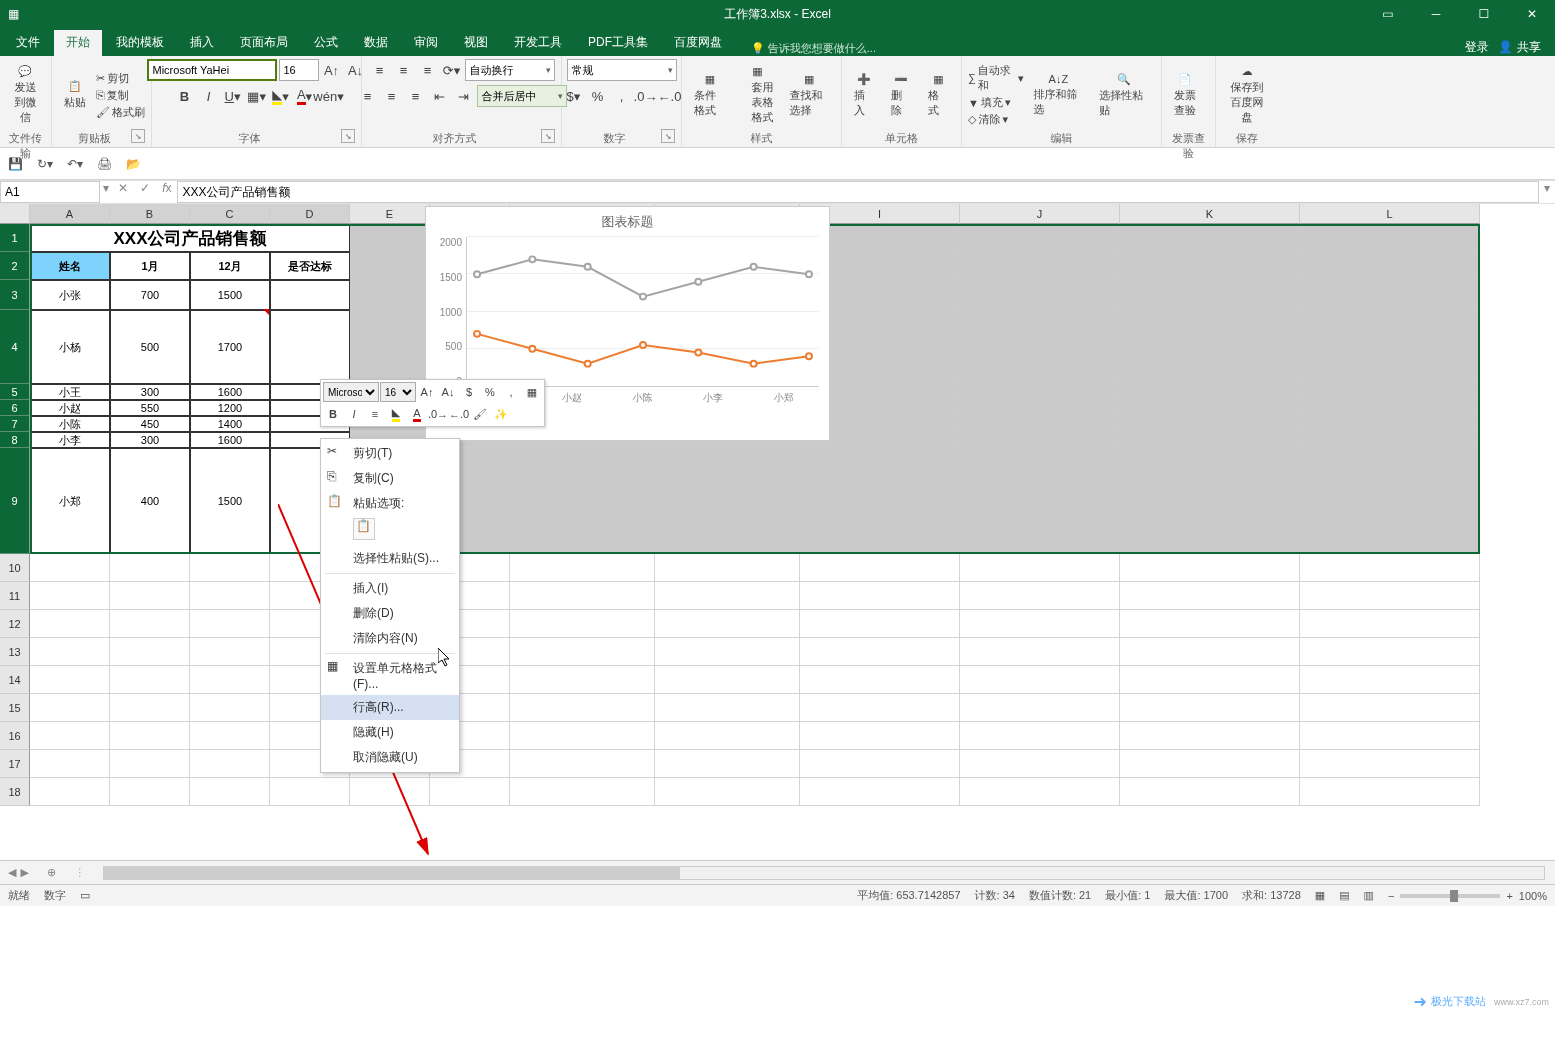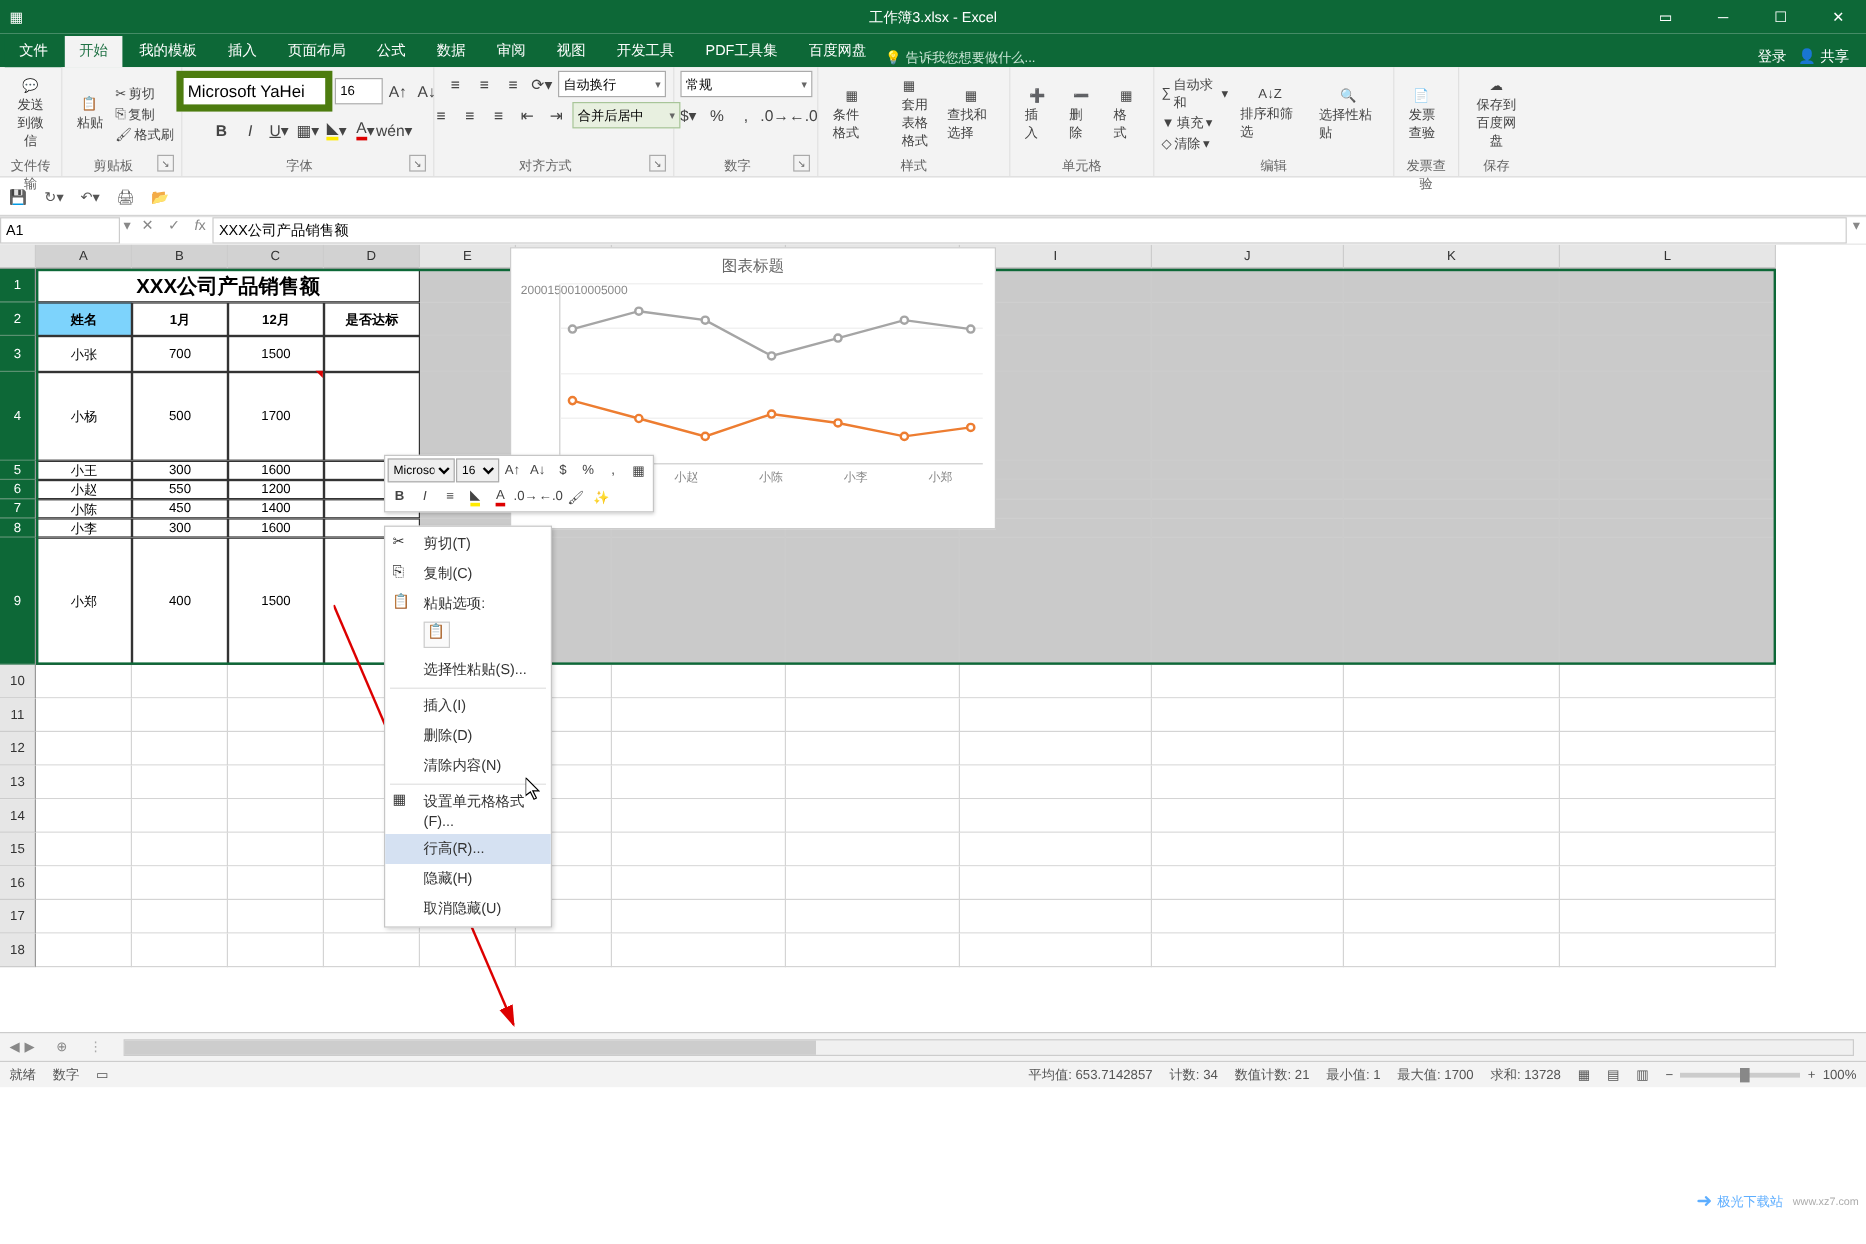--- a/index.html
+++ b/index.html
@@ -6,30 +6,30 @@
 body{background:#fff;width:1555px;height:1037px;overflow:hidden;position:relative;font-size:12px}
 .titlebar{height:28px;background:#0d6837;display:flex;align-items:center;color:#fff;position:relative}
 .titlebar .center{position:absolute;left:50%;transform:translateX(-50%);font-size:12px}
 .titlebar .right{margin-left:auto;display:flex;align-items:center;gap:2px}
 .winbtn{width:46px;height:28px;display:flex;align-items:center;justify-content:center;color:#fff}
 .ribbon-tabs{height:28px;background:#0d6837;display:flex;align-items:flex-end;padding:0 4px;gap:2px;color:#fff}
 .rtab{padding:4px 12px 5px;font-size:12px;cursor:pointer}
 .rtab.active{background:#f3f3f3;color:#217346}
 .rtab.file{background:#0d6837;color:#fff}
 .share{margin-left:auto;display:flex;gap:10px;padding:0 10px;color:#fff}
-.tell{color:#c9e5d5;margin-left:2px;font-size:11px}
+.tell{color:#c9e5d5;margin-left:15px;font-size:11px}
 .ribbon{height:92px;background:#f3f3f3;border-bottom:1px solid #d4d4d4;display:flex}
 .rgroup{border-right:1px solid #e0e0e0;padding:3px 6px 2px;display:flex;flex-direction:column;justify-content:space-between}
 .rgroup .label{text-align:center;font-size:11px;color:#666;height:14px}
 .rgroup .content{flex:1;display:flex;align-items:center;gap:4px}
 .bigbtn{display:flex;flex-direction:column;align-items:center;justify-content:center;padding:2px 6px;gap:2px;font-size:11px;color:#444;height:68px}
 .smallbtn{width:22px;height:22px;display:flex;align-items:center;justify-content:center;border:1px solid transparent;color:#444;font-size:13px}
 .stack{display:flex;flex-direction:column;gap:2px}
 .row{display:flex;gap:2px;align-items:center}
-.fontsel{width:130px;height:34px;border:6px solid #4d7c0f;background:#fff;font-size:14px;padding:0 4px}
+.fontsel{width:130px;height:22px;border:2px solid #4d7c0f;background:#fff;font-size:11px;padding:0 4px}
 .sizesel{width:40px;height:22px;border:1px solid #ababab;background:#fff;font-size:11px;padding:0 4px}
 .combo{height:22px;border:1px solid #ababab;background:#fff;font-size:11px;padding:0 18px 0 4px;position:relative;display:flex;align-items:center}
 .combo::after{content:"▾";position:absolute;right:3px;color:#666;font-size:9px}
 .dlglaunch{width:14px;height:14px;border:1px solid #aaa;font-size:8px;color:#666;align-self:flex-end;margin:0 0 2px auto;display:flex;align-items:center;justify-content:center}
 .qat{height:32px;background:#fff;border-bottom:1px solid #d4d4d4;display:flex;align-items:center;padding:0 8px;gap:14px;color:#555}
 .namebox{height:24px;display:flex;align-items:stretch;border-top:1px solid #e1e1e1;border-bottom:1px solid #e1e1e1}
 .namebox input{border:1px solid #ccc;height:22px;font-size:12px;padding:0 4px}
 .nb-name{width:100px}
 .fx{padding:0 6px;color:#888}
 .fbar{flex:1;border:none;border-left:1px solid #ccc}
@@ -44,21 +44,21 @@
 .grid{position:absolute;top:20px;left:30px;right:0;bottom:0}
 .cell{position:absolute;border-right:1px solid #d4d4d4;border-bottom:1px solid #d4d4d4;font-size:11px;display:flex;align-items:center;justify-content:center;background:#fff}
 .cell.seled{background:#d2d2d2}
 .tborder{border:1px solid #333}
 .thead{font-weight:600;background:#fff}
 .title{font-size:17px;font-weight:700;background:#fff}
 .selrect{position:absolute;border:2px solid #0d6837;pointer-events:none}
 .chart{position:absolute;background:#fff;border:1px solid #ccc;width:405px;height:235px;font-size:11px}
 .chart .ct{text-align:center;padding:6px;color:#666;font-size:13px}
 .chartbody{position:relative;height:170px;padding:0 12px}
-.yaxis{position:absolute;left:8px;top:0;bottom:20px;width:28px;display:flex;flex-direction:row;justify-content:space-between;text-align:right;color:#888;font-size:10px}
+.yaxis{position:absolute;left:8px;top:0;bottom:20px;width:28px;display:flex;flex-direction:column;justify-content:space-between;text-align:right;color:#888;font-size:10px}
 .plot{position:absolute;left:40px;right:10px;top:0;bottom:20px;border-bottom:1px solid #ccc;border-left:1px solid #ccc}
 .gline{position:absolute;left:0;right:0;border-top:1px solid #eee}
 .xlabels{position:absolute;left:40px;right:10px;bottom:2px;display:flex;justify-content:space-around;color:#888;font-size:10px}
 .legend{text-align:center;padding:4px;font-size:10px;color:#666}
 .legend .dot{display:inline-block;width:16px;height:2px;vertical-align:middle;margin:0 3px 0 10px;position:relative}
 .legend .dot::before{content:"";position:absolute;width:6px;height:6px;border-radius:50%;background:inherit;left:5px;top:-2px}
 .ctxmenu{position:absolute;background:#fff;border:1px solid #c6c6c6;box-shadow:2px 2px 4px rgba(0,0,0,.2);width:140px;font-size:12px;padding:2px 0;z-index:100}
 .ctxitem{padding:4px 10px 4px 32px;position:relative;color:#333}
 .ctxitem:hover,.ctxitem.hl{background:#d5e1f2}
 .ctxitem .cico{position:absolute;left:6px;top:3px;width:16px;height:16px}

